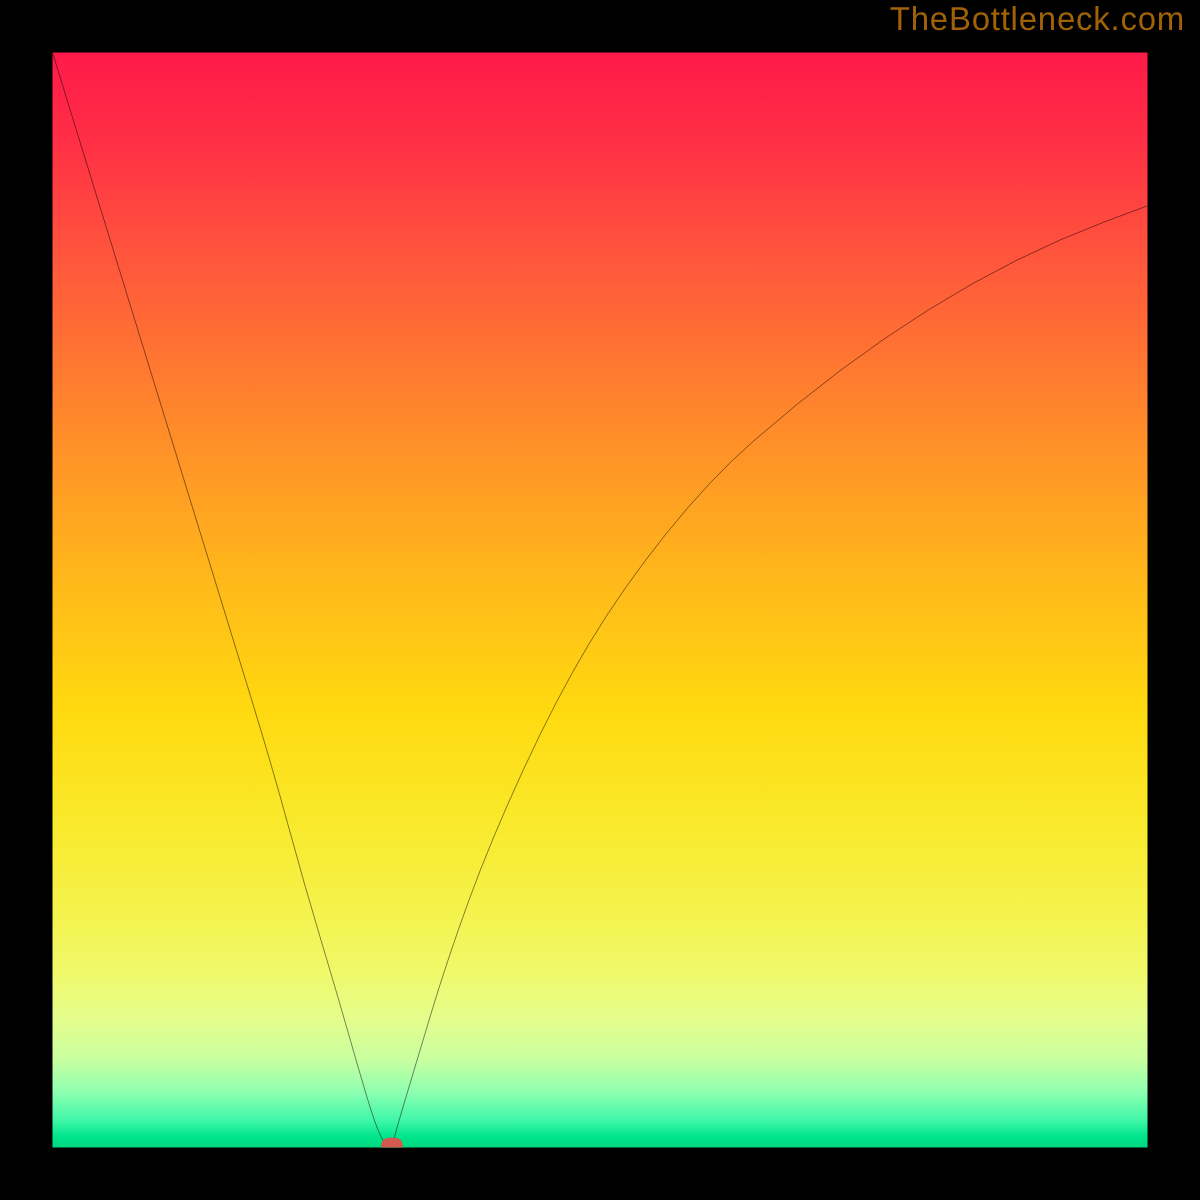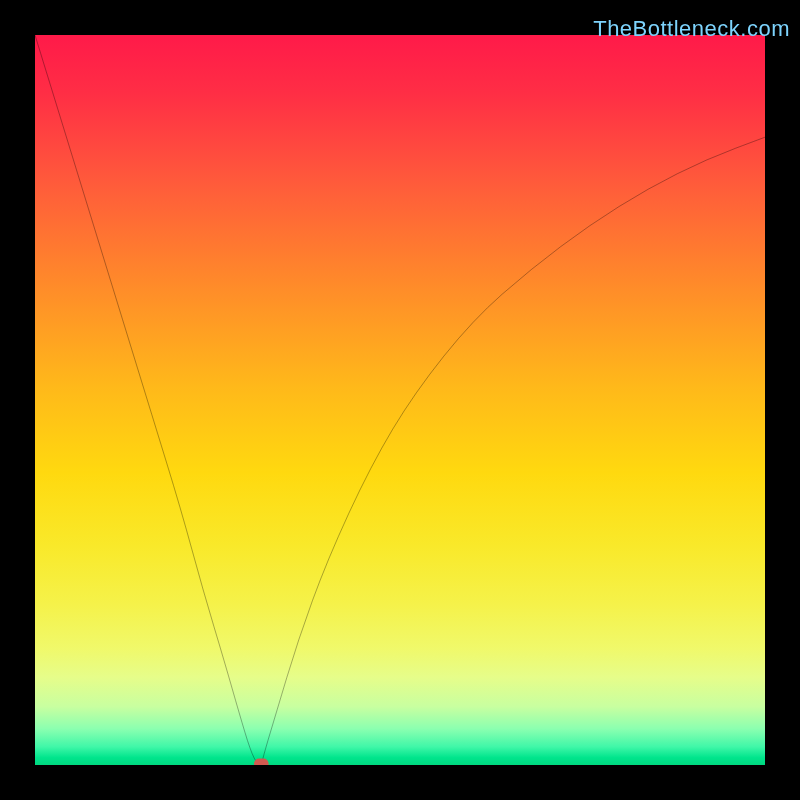--- a/index.html
+++ b/index.html
@@ -34,23 +34,23 @@
       #f0f96a 84%,
       #e6fd8a 88%,
       #c8ffa0 92%,
       #8cffb0 95%,
       #40f7a8 97.5%,
       #00e58c 99%,
       #00d880 100%);
   }
   .watermark {
     position: absolute;
-    top: 16px;
+    top: 0;
     right: 10px;
-    color: #7dd3fc;
+    color: #a16207;
     font-size: 22px;
     letter-spacing: 0.5px;
     user-select: none;
   }
   .curve-svg {
     position: absolute;
     left: 0;
     top: 0;
     width: 730px;
     height: 730px;

